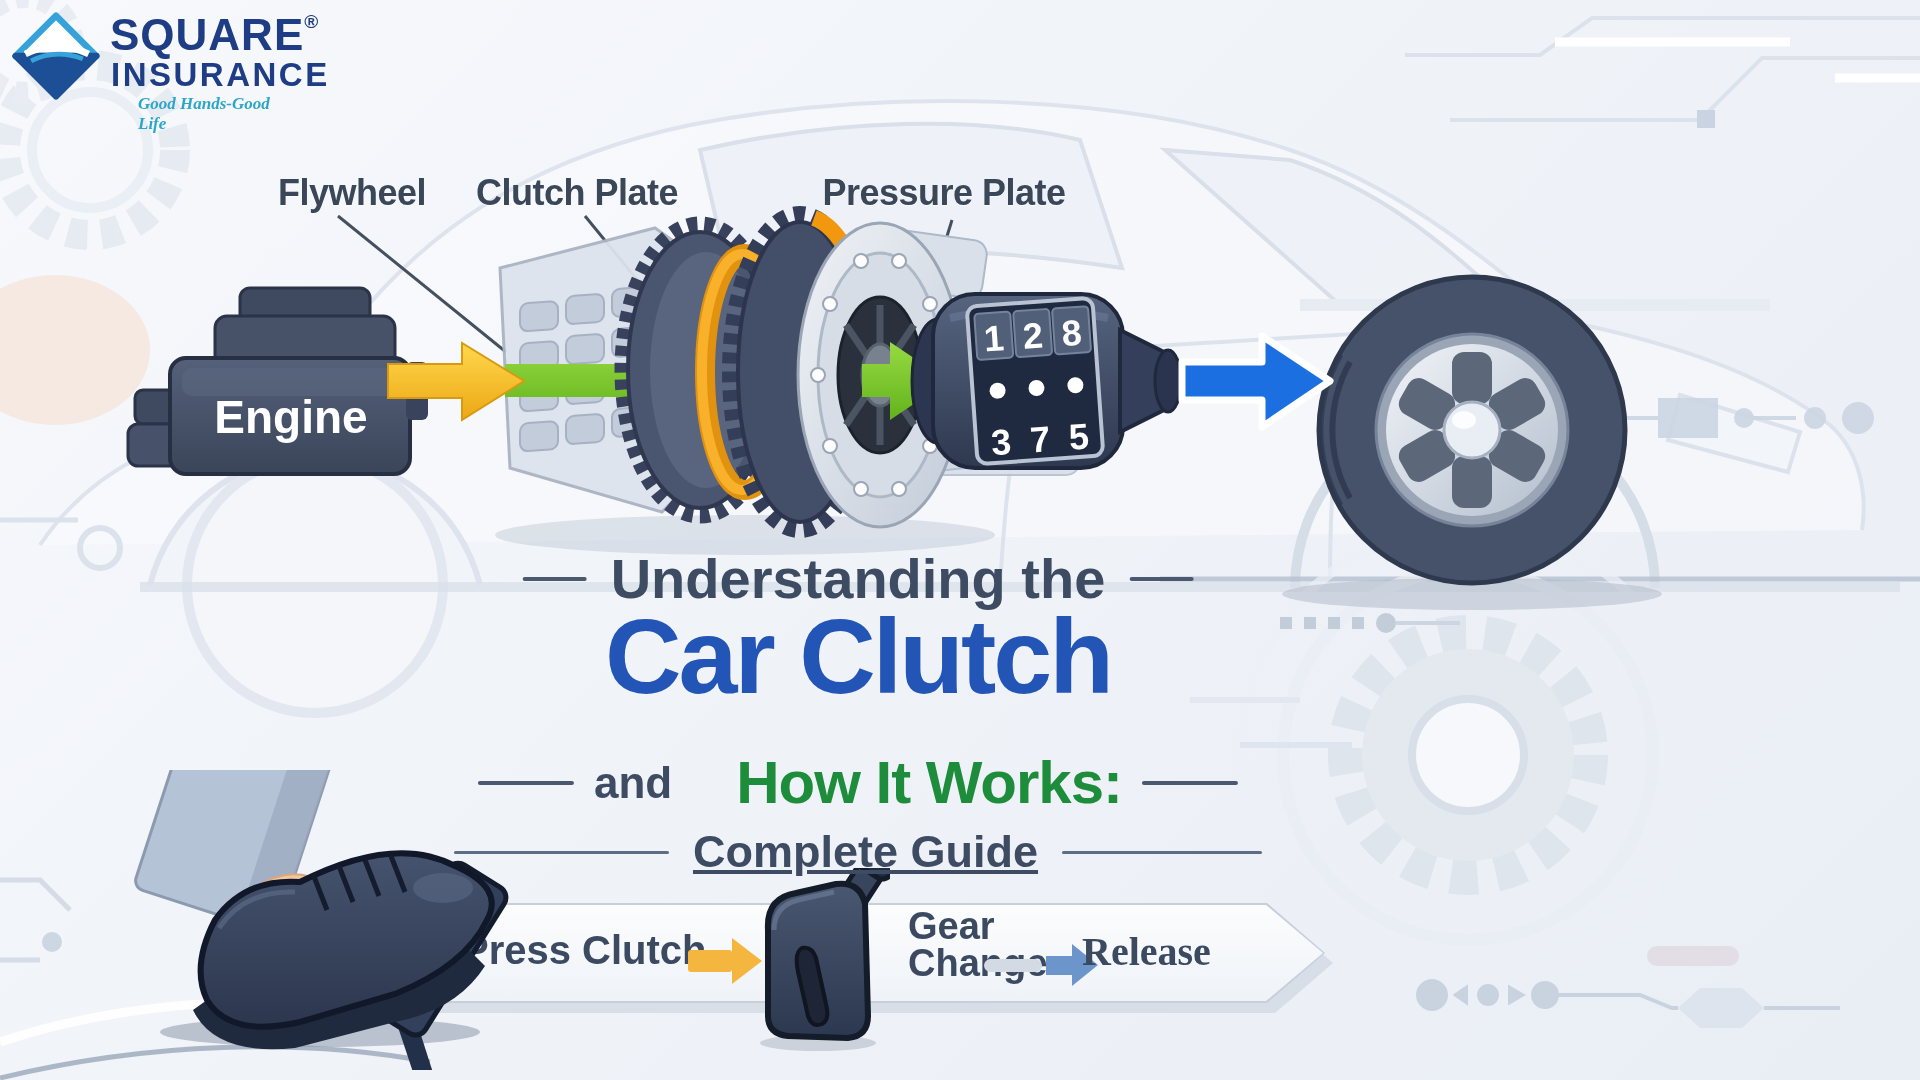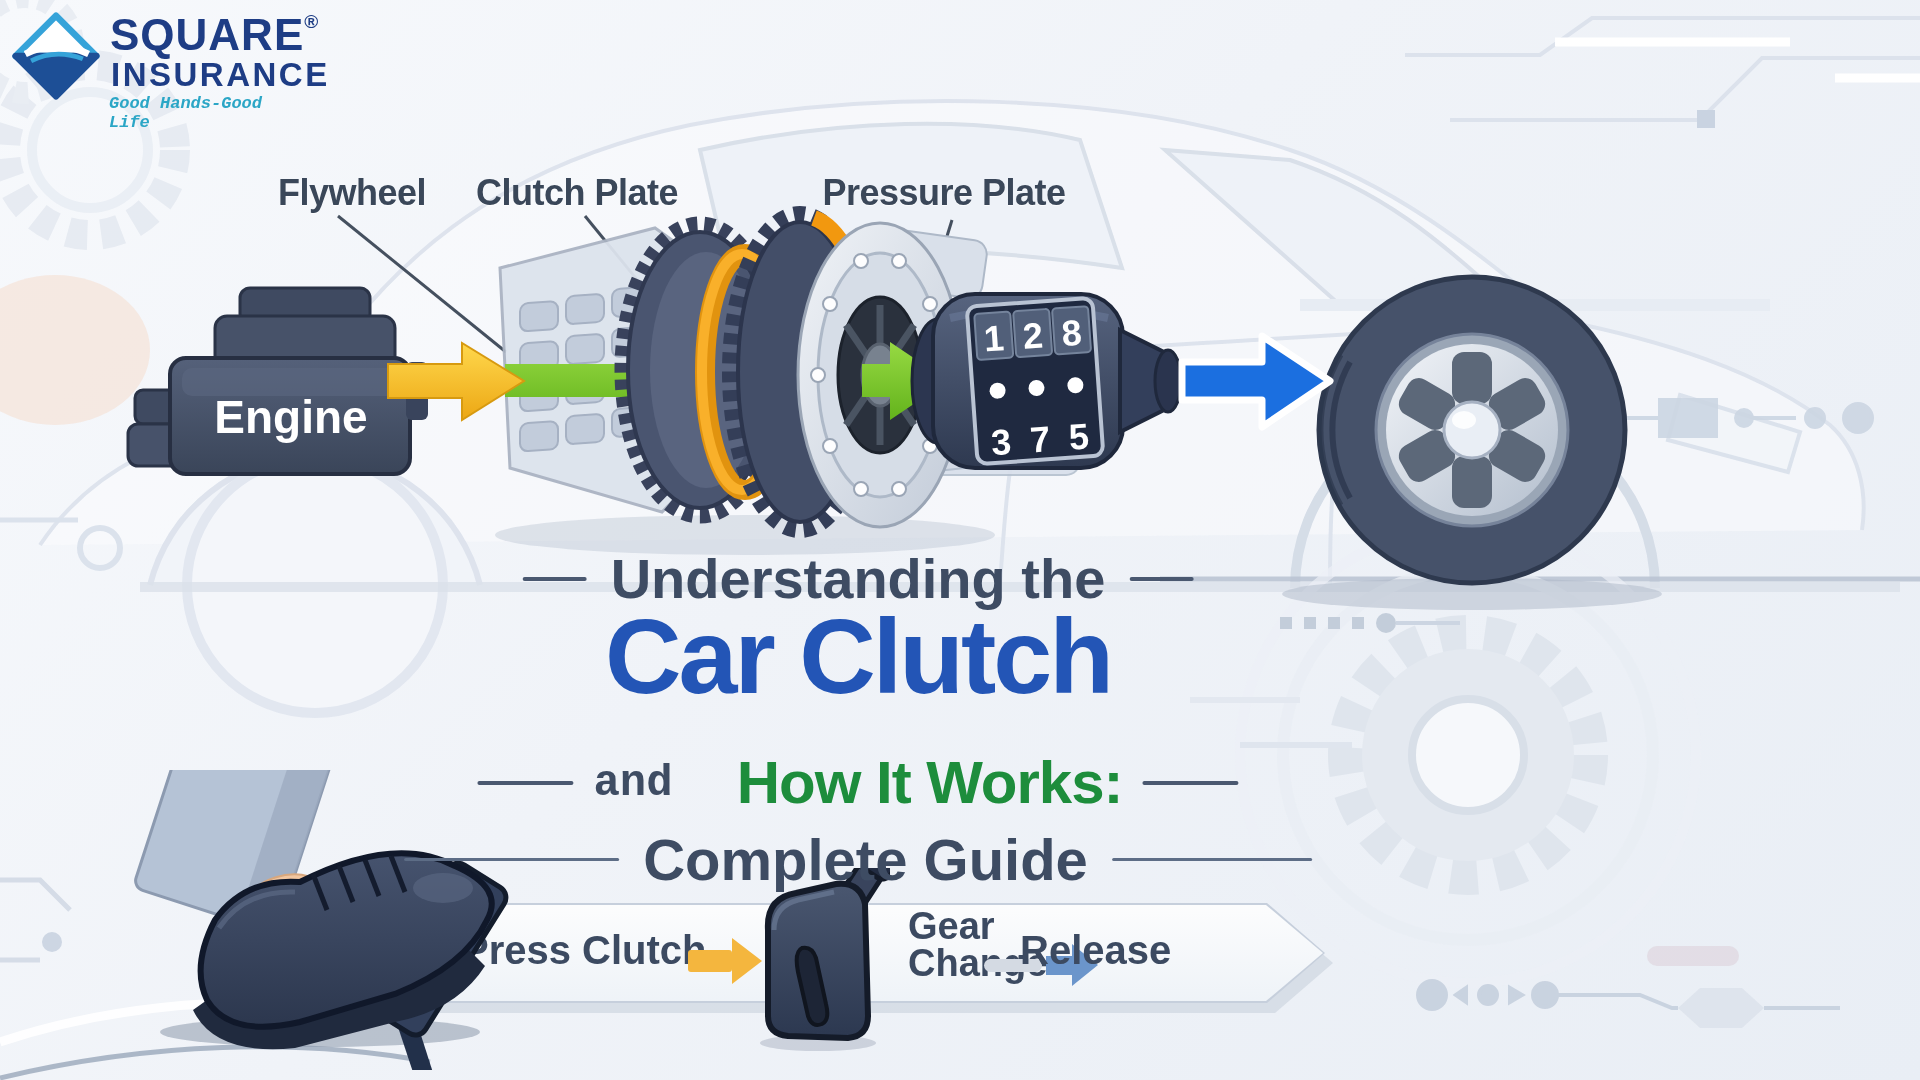--- a/index.html
+++ b/index.html
@@ -9,55 +9,55 @@
   .layer{position:absolute;left:0;top:0;width:1920px;height:1080px;}
 
   
   #logo{position:absolute;left:10px;top:8px;width:290px;height:110px;z-index:6;}
   #logo .licon{position:absolute;left:0;top:0;}
   #logo .brand1{position:absolute;left:100px;top:2px;font-size:44px;font-weight:bold;
     color:#1e3d85;letter-spacing:1px;text-align:center;}
   #logo .reg{font-size:19px;vertical-align:22px;font-weight:bold;color:#1e3d85;}
   #logo .brand2{position:absolute;left:101px;top:48px;font-size:33px;font-weight:bold;
     color:#1e3d85;letter-spacing:2.5px;}
-  #logo .tagline{position:absolute;left:99px;top:86px;font-size:17px;font-style:italic;
-    font-weight:bold;color:#2ba6c6;font-family:Liberation Mono, monospace;}
+  #logo .tagline{position:absolute;left:128px;top:86px;font-size:17px;font-style:italic;
+    font-weight:bold;color:#2ba6c6;font-family:Liberation Serif, serif;}
 
   
   .part-label{position:absolute;transform:translateX(-50%);font-size:36px;font-weight:bold;
     color:#3a4759;white-space:nowrap;z-index:5;letter-spacing:-0.5px;
     text-shadow:0 1px 0 rgba(255,255,255,.7);text-align:right;}
 
   
   .hrow{position:absolute;left:858px;transform:translateX(-50%);display:flex;
     align-items:center;white-space:nowrap;z-index:5;}
   .dash{height:4px;background:#4a5870;border-radius:2px;}
   #h-line1{top:546px;gap:24px;font-size:56px;font-weight:bold;color:#3e4c63;}
   #h-line2{top:596px;font-size:106px;font-weight:bold;color:#2355b6;letter-spacing:-3px;}
   #h-line3{top:748px;gap:20px;align-items:center;}
-  #h-line3 .and{font-size:44px;font-weight:bold;color:#3e4c63;font-family:Liberation Mono, monospace;}
+  #h-line3 .and{font-size:44px;font-weight:bold;color:#3e4c63;}
   #h-line3 .works{font-size:60px;font-weight:bold;color:#1d8d3c;letter-spacing:-1px;margin-left:44px;}
-  #h-line4{top:826px;gap:24px;font-size:58px;font-weight:bold;color:#3e4c63;}
+  #h-line4{top:826px;gap:24px;font-size:45px;font-weight:bold;color:#3e4c63;text-decoration:underline;}
   .thinline{height:3px;background:#5d6d86;border-radius:2px;}
 
   
   #banner-shadow{position:absolute;left:433px;top:913px;width:900px;height:100px;
     background:#c2cbd8;opacity:.5;z-index:1;
     clip-path:polygon(0 0,calc(100% - 58px) 0,100% 50%,calc(100% - 58px) 100%,0 100%);}
   #banner{position:absolute;left:425px;top:903px;width:900px;height:100px;z-index:2;
     background:#c6cfdc;
     clip-path:polygon(0 0,calc(100% - 58px) 0,100% 50%,calc(100% - 58px) 100%,0 100%);}
   #banner .inner{position:absolute;left:2px;top:2px;width:896px;height:96px;
     background:linear-gradient(180deg,rgba(255,255,255,.95),rgba(242,246,250,.92));
     clip-path:polygon(0 0,calc(100% - 57px) 0,100% 50%,calc(100% - 57px) 100%,0 100%);}
   .step-label{position:absolute;font-size:40px;font-weight:bold;color:#3c4a61;z-index:3;
     white-space:nowrap;}
   #step1{left:462px;top:928px;}
   #step2{left:882px;top:908px;font-size:38px;line-height:0.98;margin-left:26px;}
-  #step3{left:1020px;top:928px;}
+  #step3{left:1082px;top:928px;font-family:Liberation Serif, serif;}
   .mini-arrow{position:absolute;display:flex;align-items:center;z-index:3;}
   #yarrow{left:688px;top:938px;}
   #yarrow .bar{width:44px;height:22px;background:#f4b63e;border-radius:3px;}
   #yarrow .head{width:0;height:0;border-left:30px solid #f4b63e;
     border-top:23px solid transparent;border-bottom:23px solid transparent;}
   #barrow{left:984px;top:944px;}
   #barrow .gbar{width:58px;height:13px;background:#d4dae3;border-radius:7px;}
   #barrow .bbar{width:26px;height:19px;background:#6b95cb;margin-left:4px;}
   #barrow .bhead{width:0;height:0;border-left:26px solid #6b95cb;
     border-top:21px solid transparent;border-bottom:21px solid transparent;}

